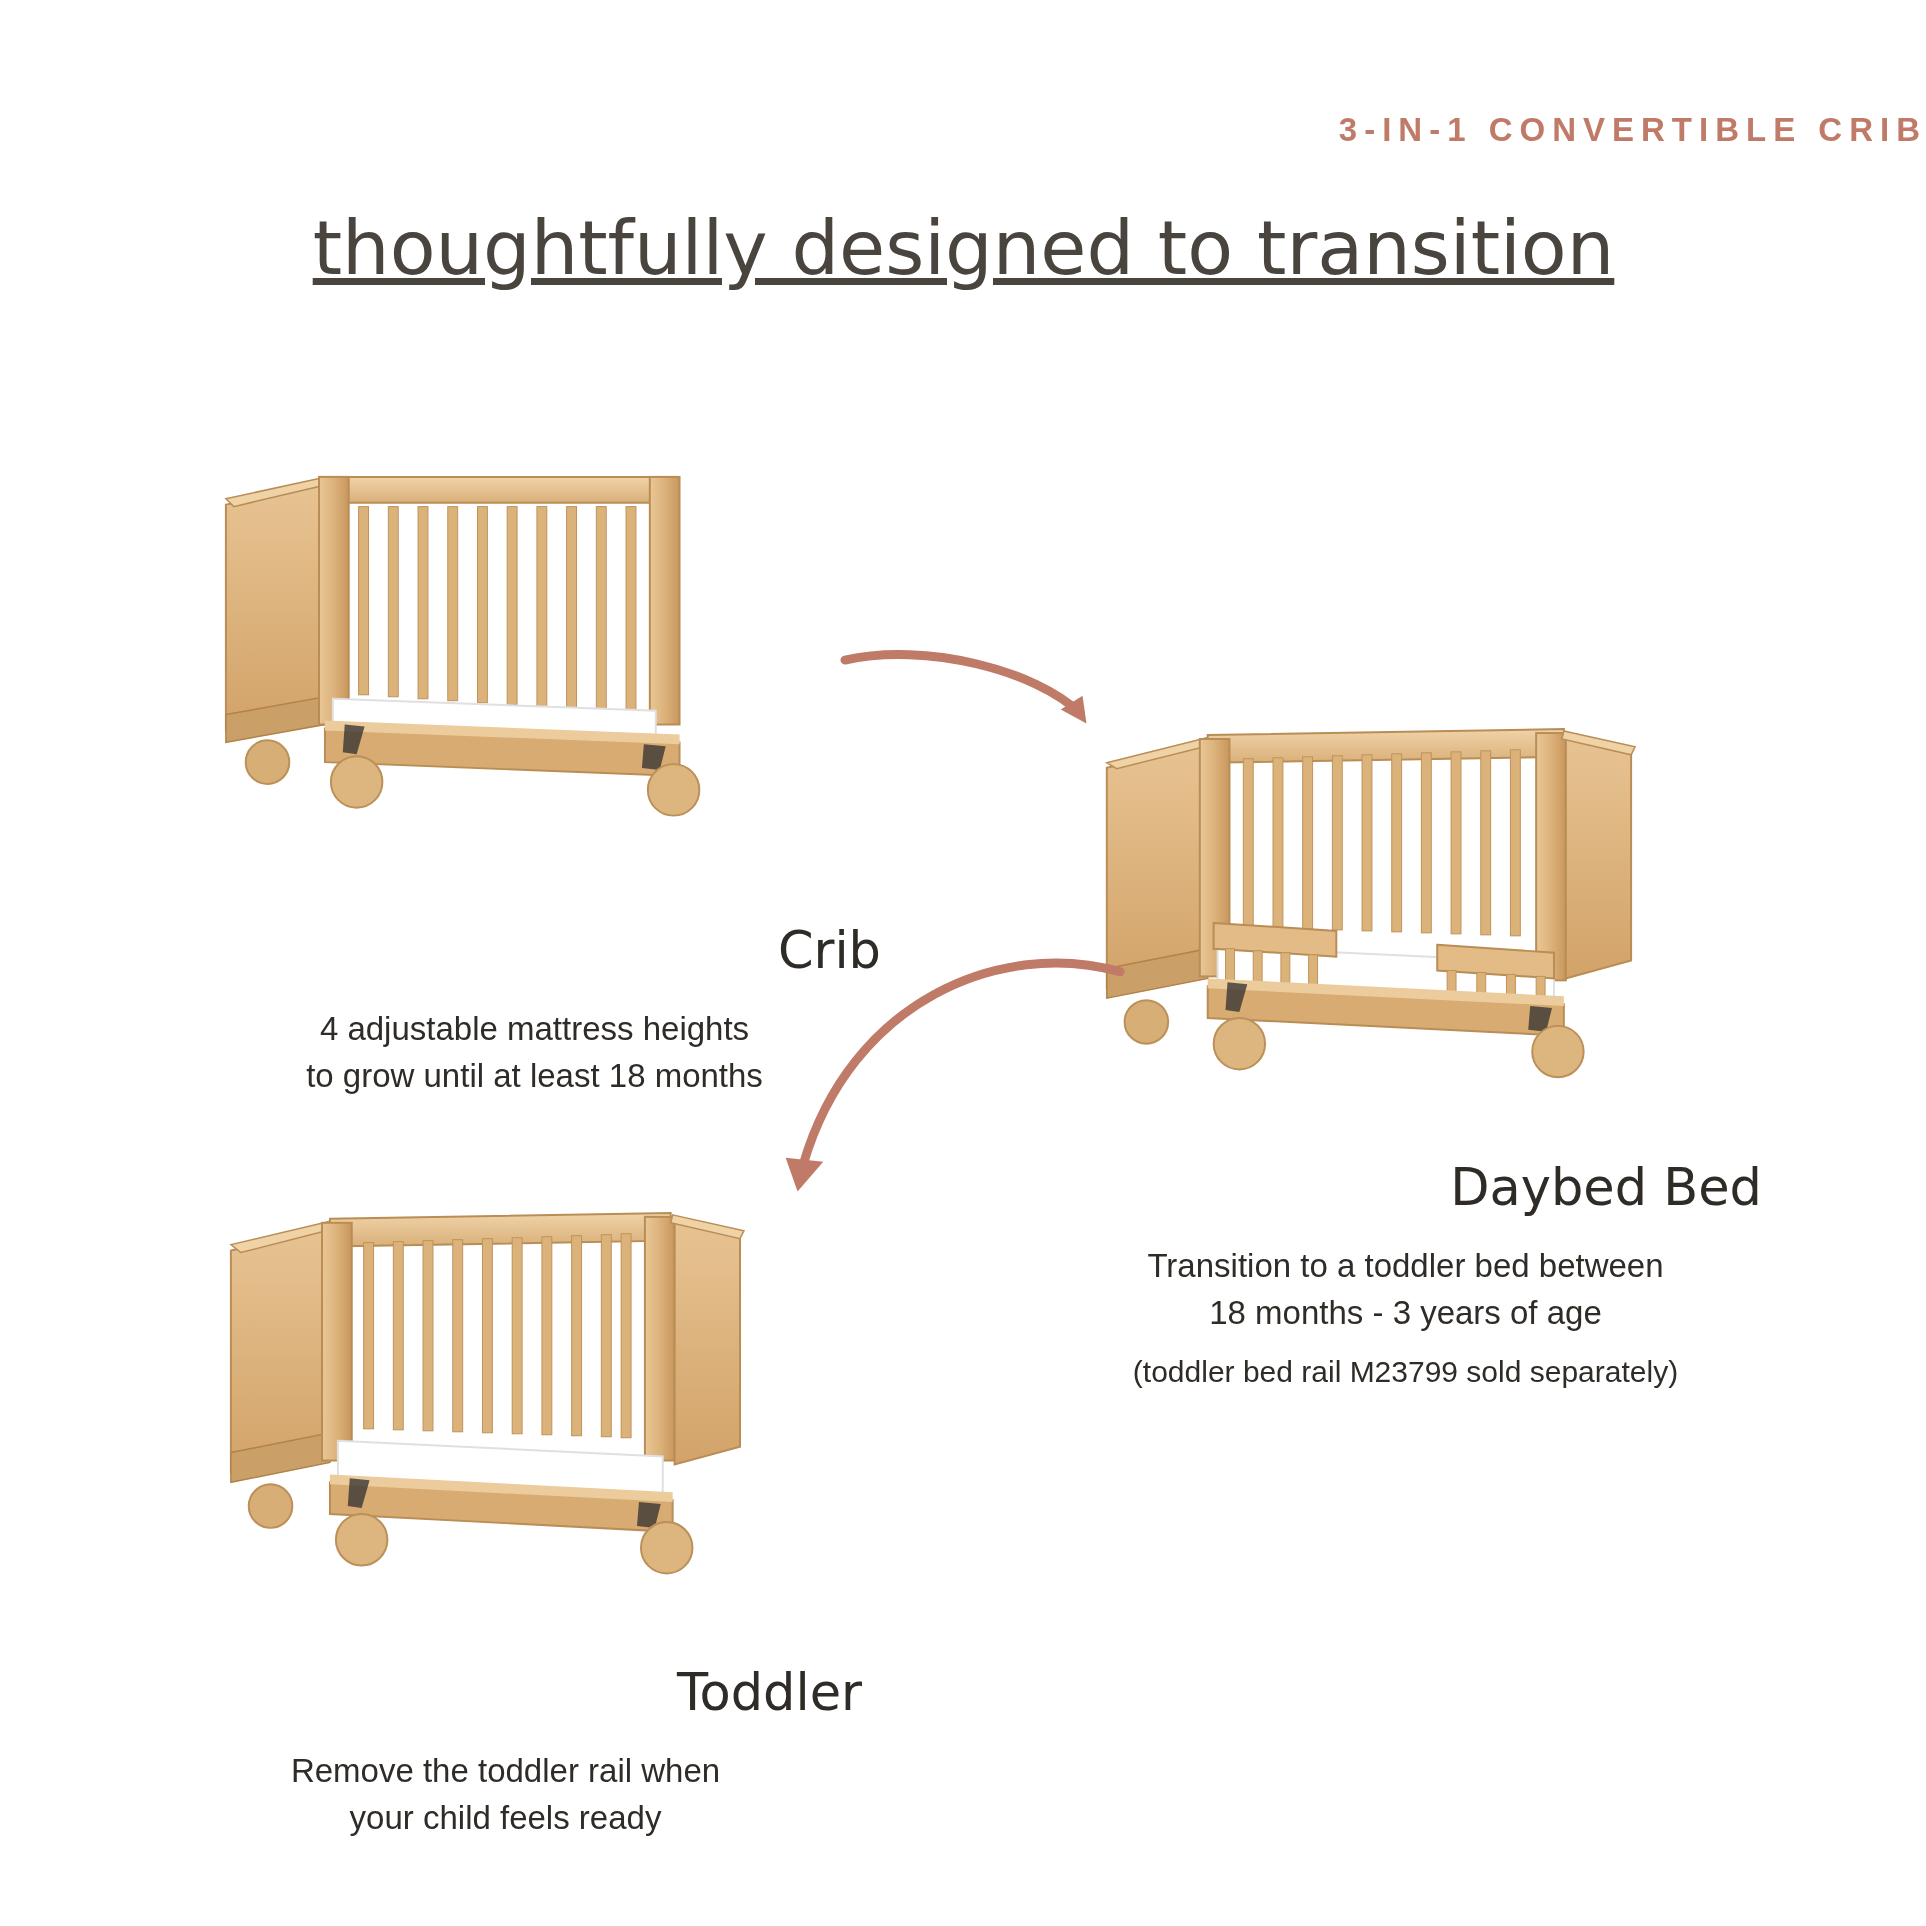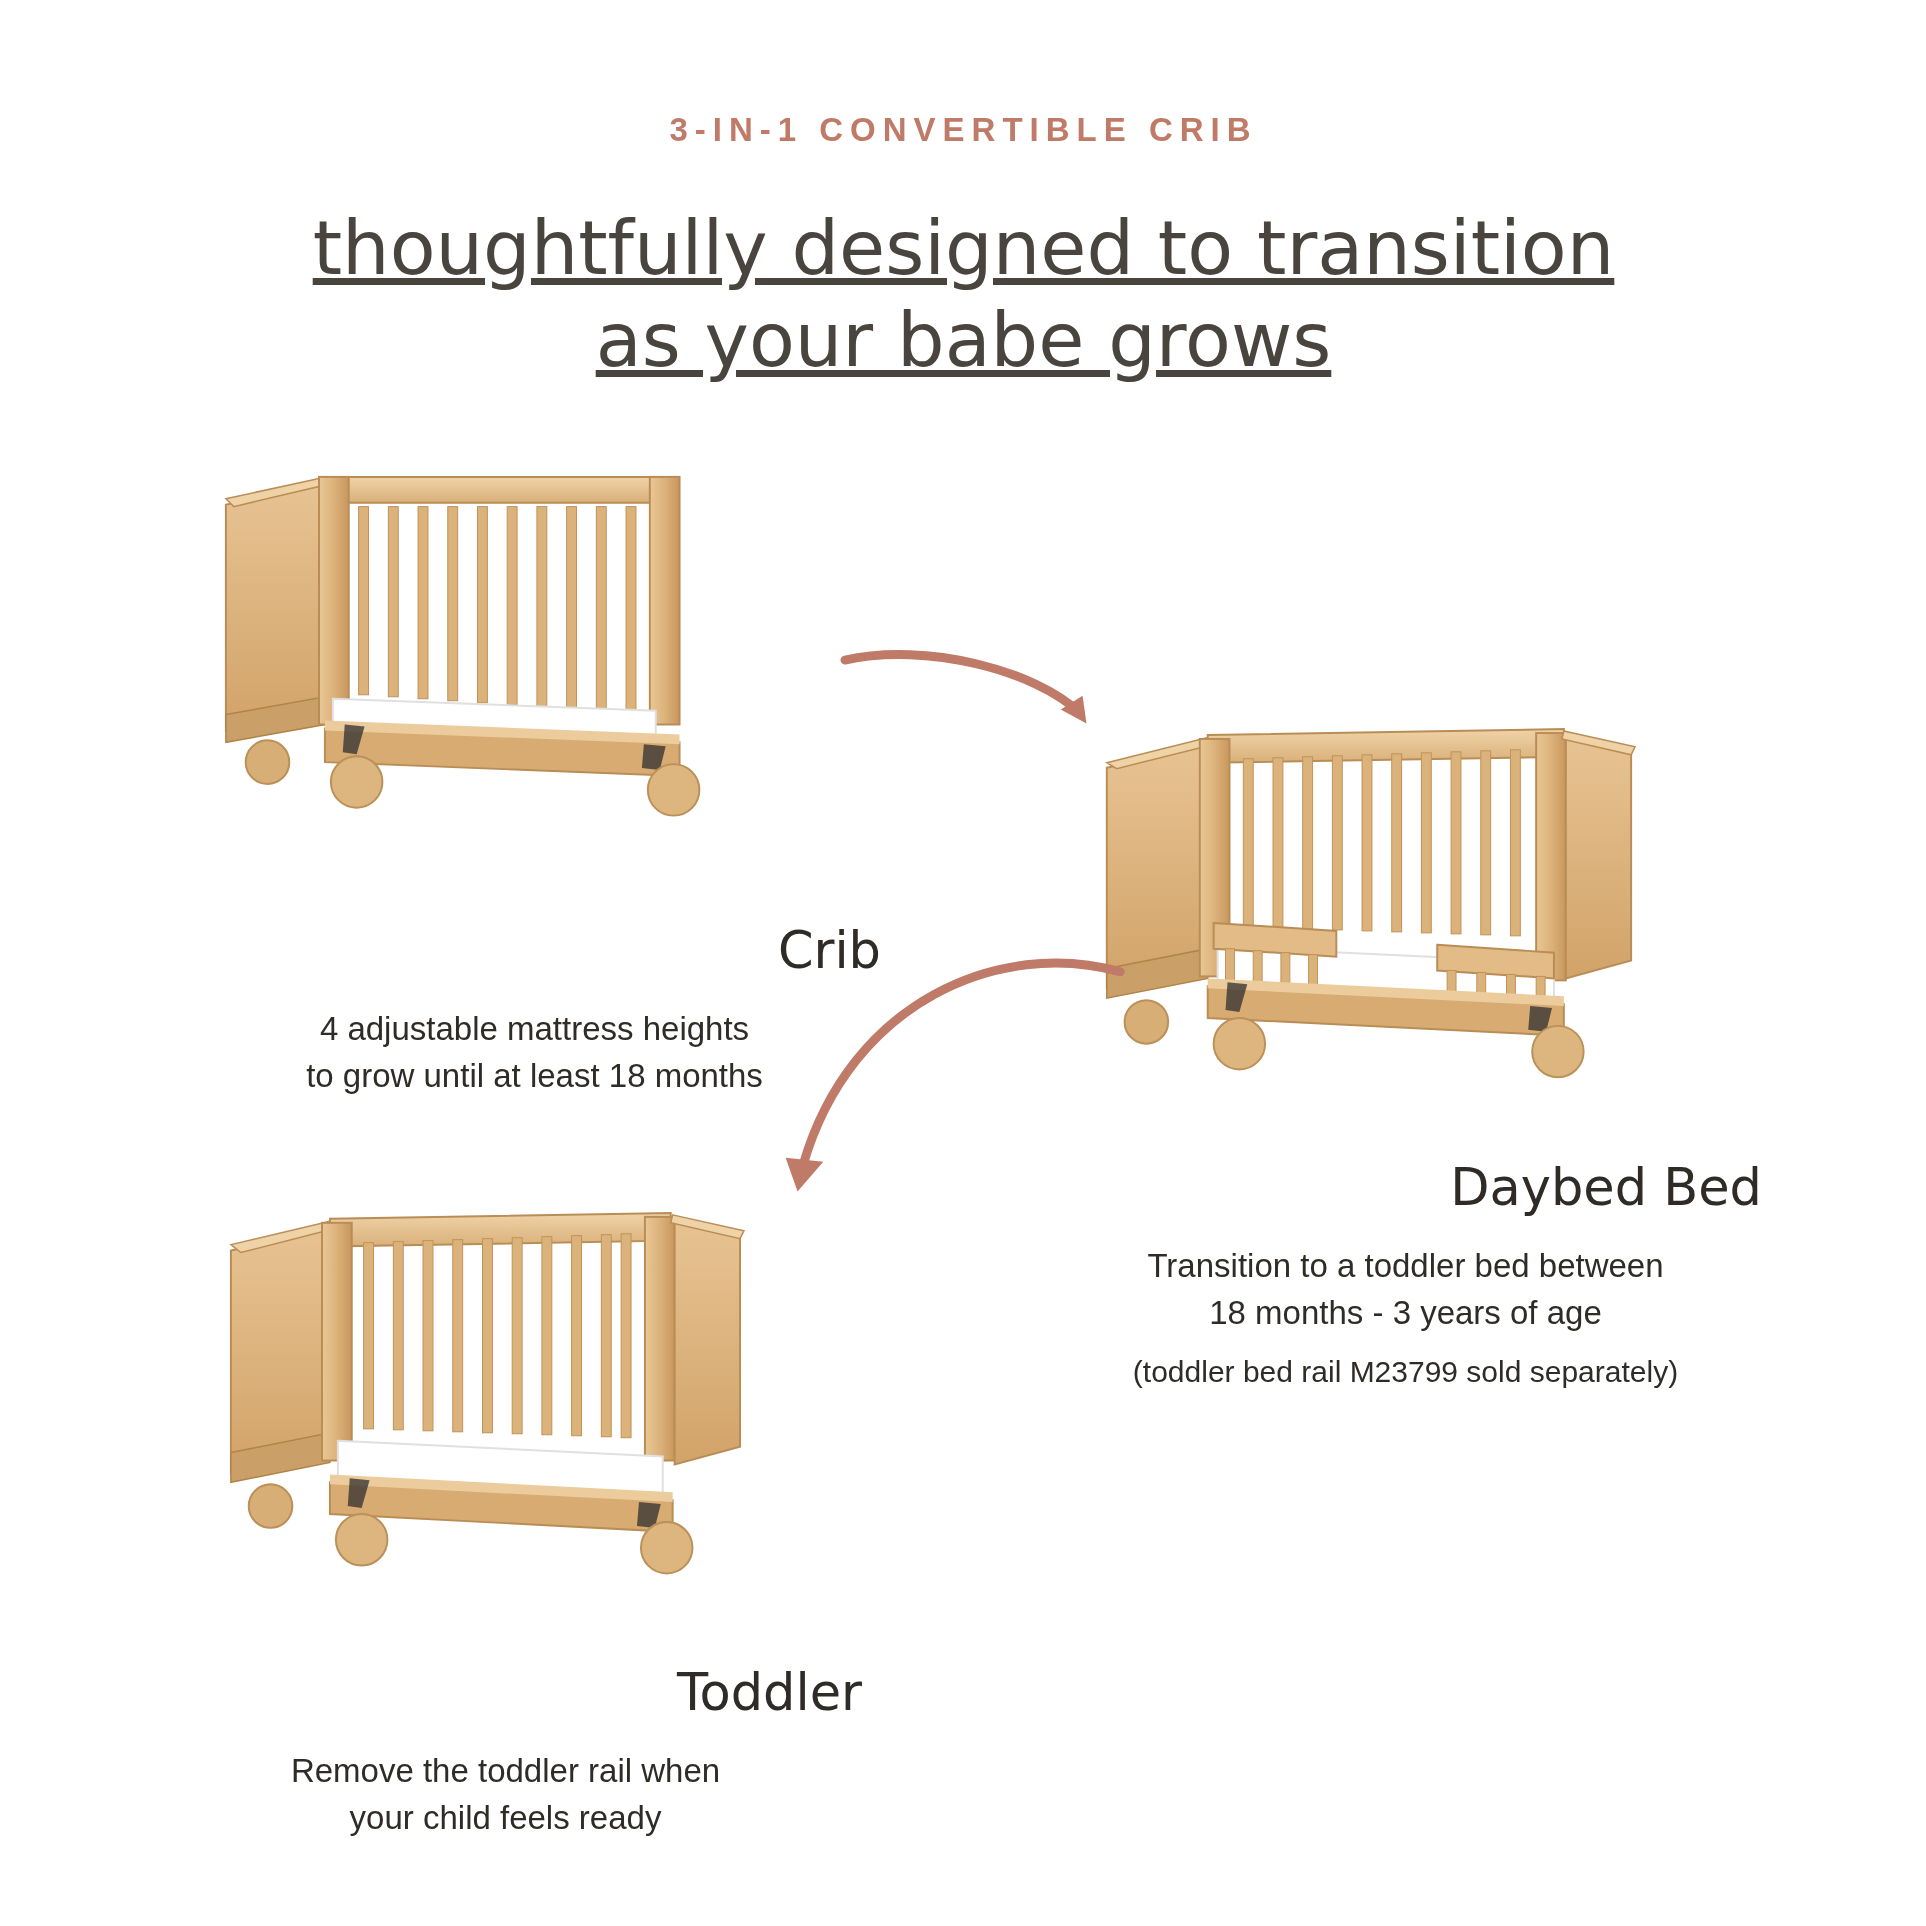--- a/index.html
+++ b/index.html
@@ -20,21 +20,21 @@
     width: 1927px;
     height: 1927px;
   }
 
   
   .eyebrow {
     position: absolute;
     top: 111px;
     left: 0;
     width: 1927px;
-    text-align: center;
+    text-align: right;
     font-size: 33px;
     letter-spacing: 7px;
     font-weight: bold;
     color: #c07a68;
   }
   .headline {
     position: absolute;
     top: 203px;
     left: 0;
     width: 1927px;
@@ -108,21 +108,20 @@
 </style>
 </head>
 <body>
 
 <div class="page">
 
   <div class="eyebrow">3-IN-1 CONVERTIBLE CRIB</div>
 
   <div class="headline">
     <div>thoughtfully designed to transition</div>
-    <div>as your babe grows</div>
   </div>
 
   <div class="figure fig-crib">
     <svg width="535" height="416" viewBox="0 0 540 420" xmlns="http://www.w3.org/2000/svg">
       <defs>
         <linearGradient id="woodV" x1="0" y1="0" x2="1" y2="0">
           <stop offset="0%" stop-color="#e9c796"></stop>
           <stop offset="50%" stop-color="#dcb27b"></stop>
           <stop offset="100%" stop-color="#c8975d"></stop>
         </linearGradient>

